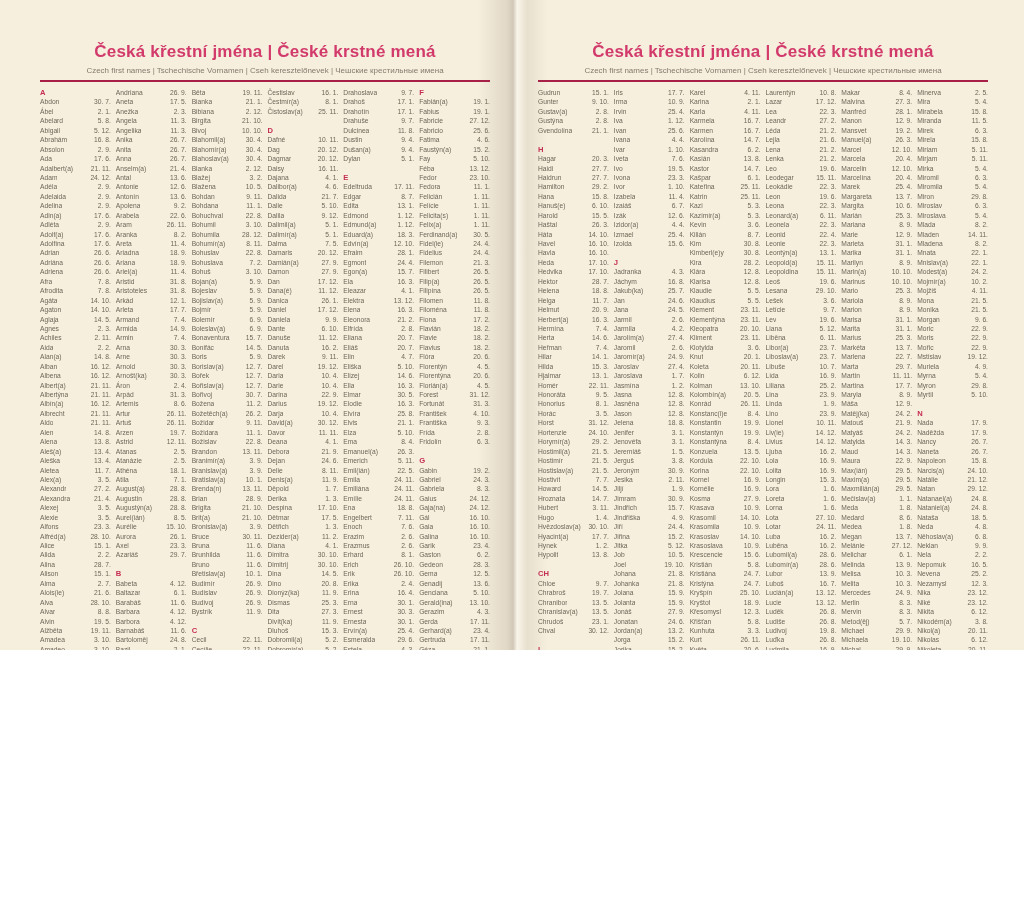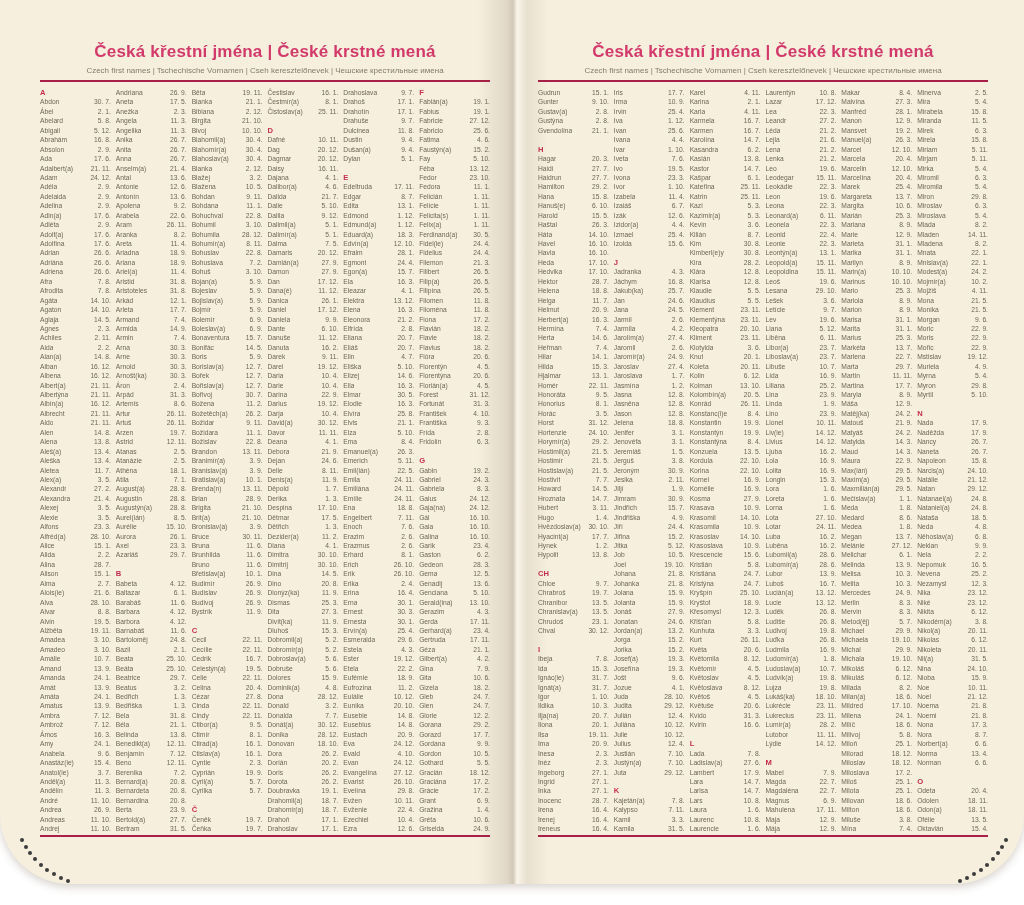--- a/index.html
+++ b/index.html
@@ -1,16 +1,16 @@
 <!DOCTYPE html>
 <html><head>
 <meta charset="utf-8">
 <style>
   html,body{margin:0;padding:0;background:#fff;}
-  .stage{position:relative;width:1024px;height:905px;background:#ffffff;overflow:hidden;
+  .stage{position:relative;width:1024px;height:650px;background:#ffffff;overflow:hidden;
          font-family:"Liberation Sans",sans-serif;}
   .book{position:absolute;left:0;top:0;width:1024px;height:884px;background:#f6efde;
         border-radius:0 0 70px 70px;box-shadow:0 3px 8px rgba(90,70,50,.25);}
   .gutter{position:absolute;left:478px;top:0;width:70px;height:100%;pointer-events:none;
         background:linear-gradient(90deg,rgba(0,0,0,0) 0%,rgba(110,90,70,.16) 42%,
                    rgba(80,60,45,.22) 50%,rgba(255,255,255,.35) 56%,rgba(110,90,70,.10) 70%,rgba(0,0,0,0) 100%);}
   .page{position:absolute;top:0;height:100%;width:450px;}
   .page.left{left:40px;}
   .page.right{left:538px;}
   .title{margin-top:42px;text-align:center;font-size:17px;font-weight:bold;

